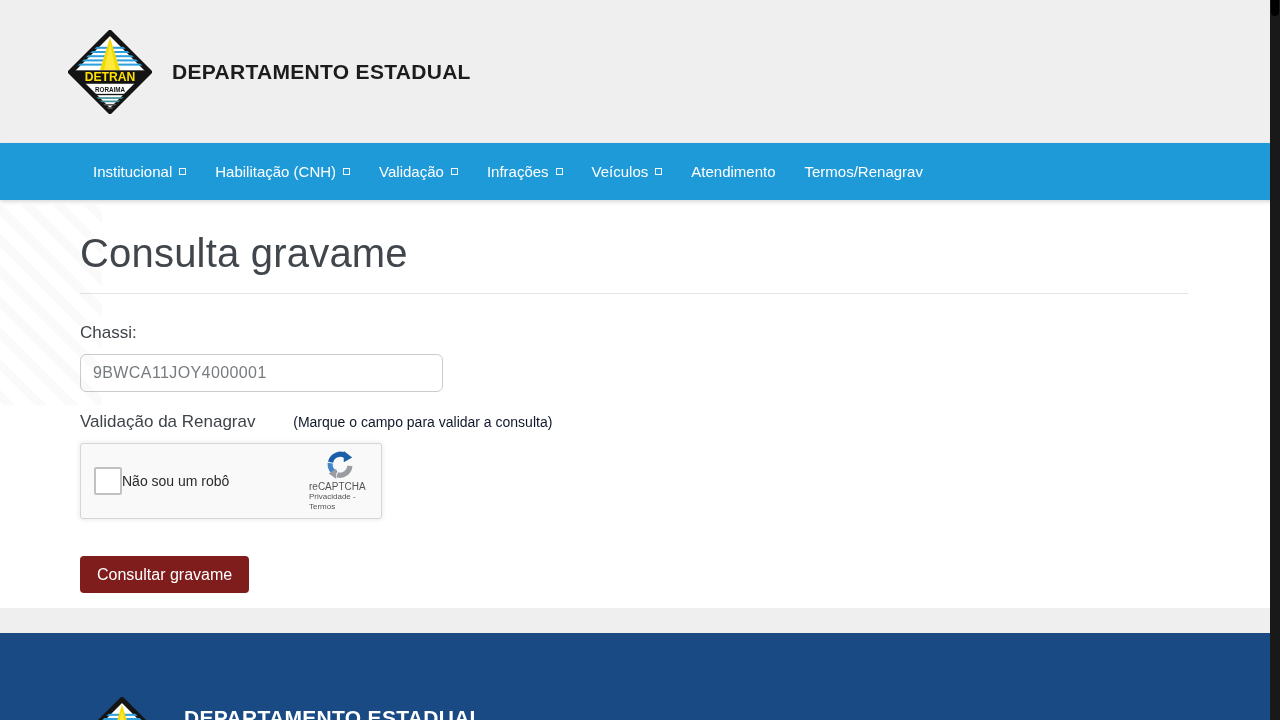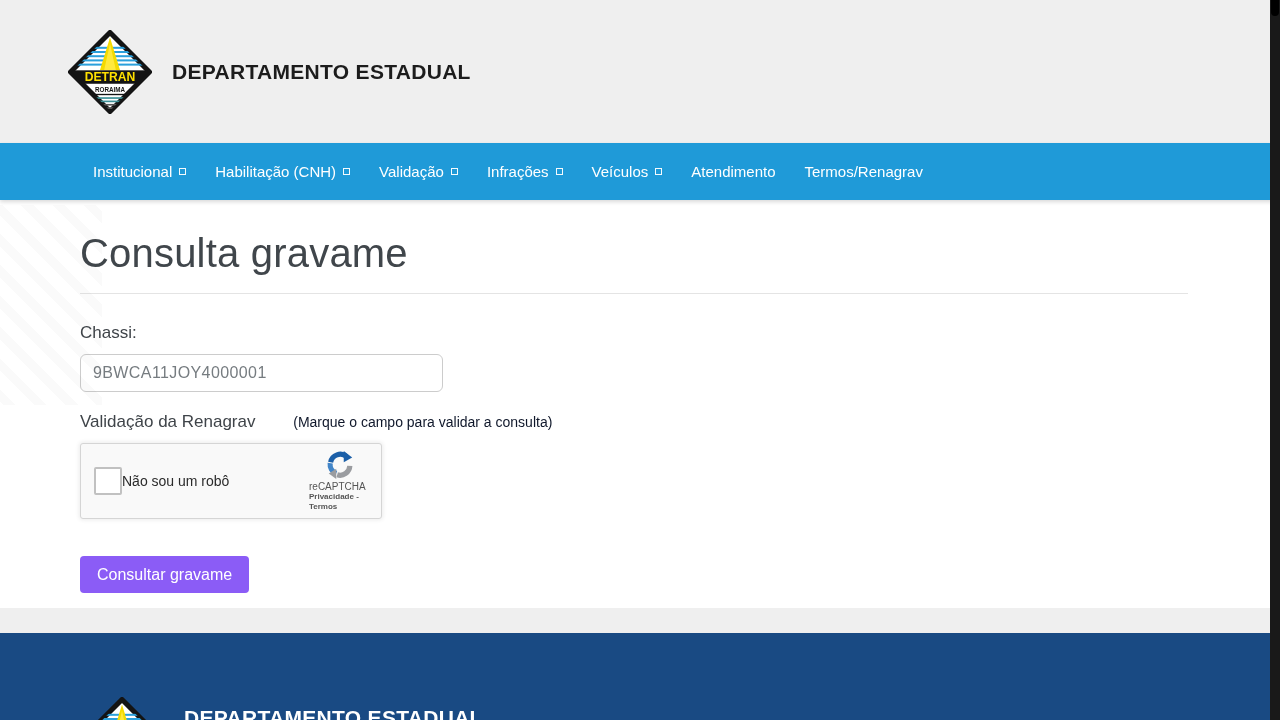--- a/index.html
+++ b/index.html
@@ -62,25 +62,25 @@
     display:flex; align-items:center; padding:0 10px 0 13px;
   }
   .rc-checkbox {
     width:28px; height:28px; background:#ffffff;
     border:2px solid #c1c1c1; border-radius:2px; cursor:pointer; flex:0 0 auto;
   }
   .rc-label { font-size:14px; color:#2b2b2b; }
   .rc-right { margin-left:auto; text-align:left; width:62px; }
   .rc-logo { width:30px; height:30px; display:block; margin:0 auto 1px; }
   .rc-brand { font-size:10px; color:#555555; line-height:11px; }
-  .rc-links { font-size:8px; color:#555555; line-height:10px; cursor:pointer;font-weight:bold; }
+  .rc-links { font-size:8px; color:#555555; line-height:10px; cursor:pointer; }
 
   .submit-btn {
     margin-top:37px; height:37px; padding:0 17px;
-    background:#8b5cf6; border:none; border-radius:4px;
+    background:#7f1d1d; border:none; border-radius:4px;
     color:#ffffff; font-size:16px; cursor:pointer;
     font-family:"Liberation Sans", sans-serif;
   }
 
   
   .pre-footer { height:25px; background:#efefef; }
   .site-footer {
     height:87px; background:#194a83; padding-left:80px; overflow:hidden;
   }
   .footer-inner { display:flex; gap:20px; padding-top:64px; }

